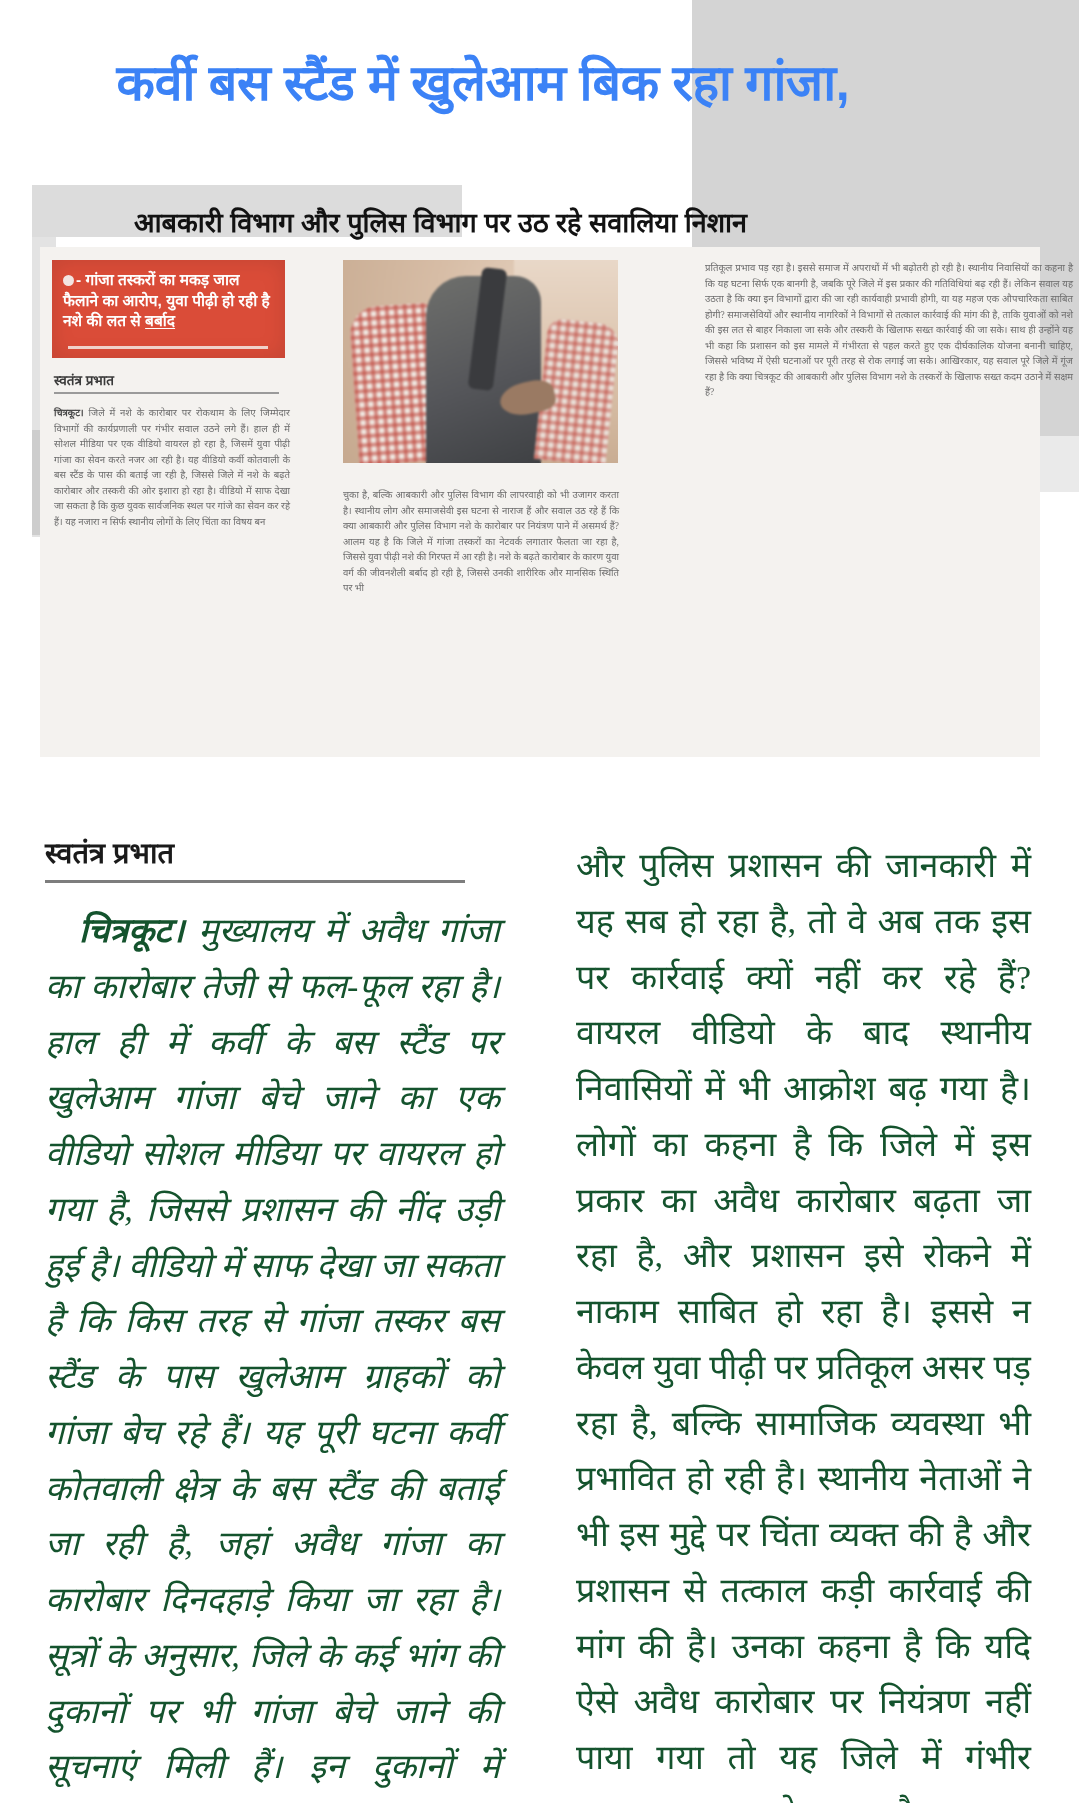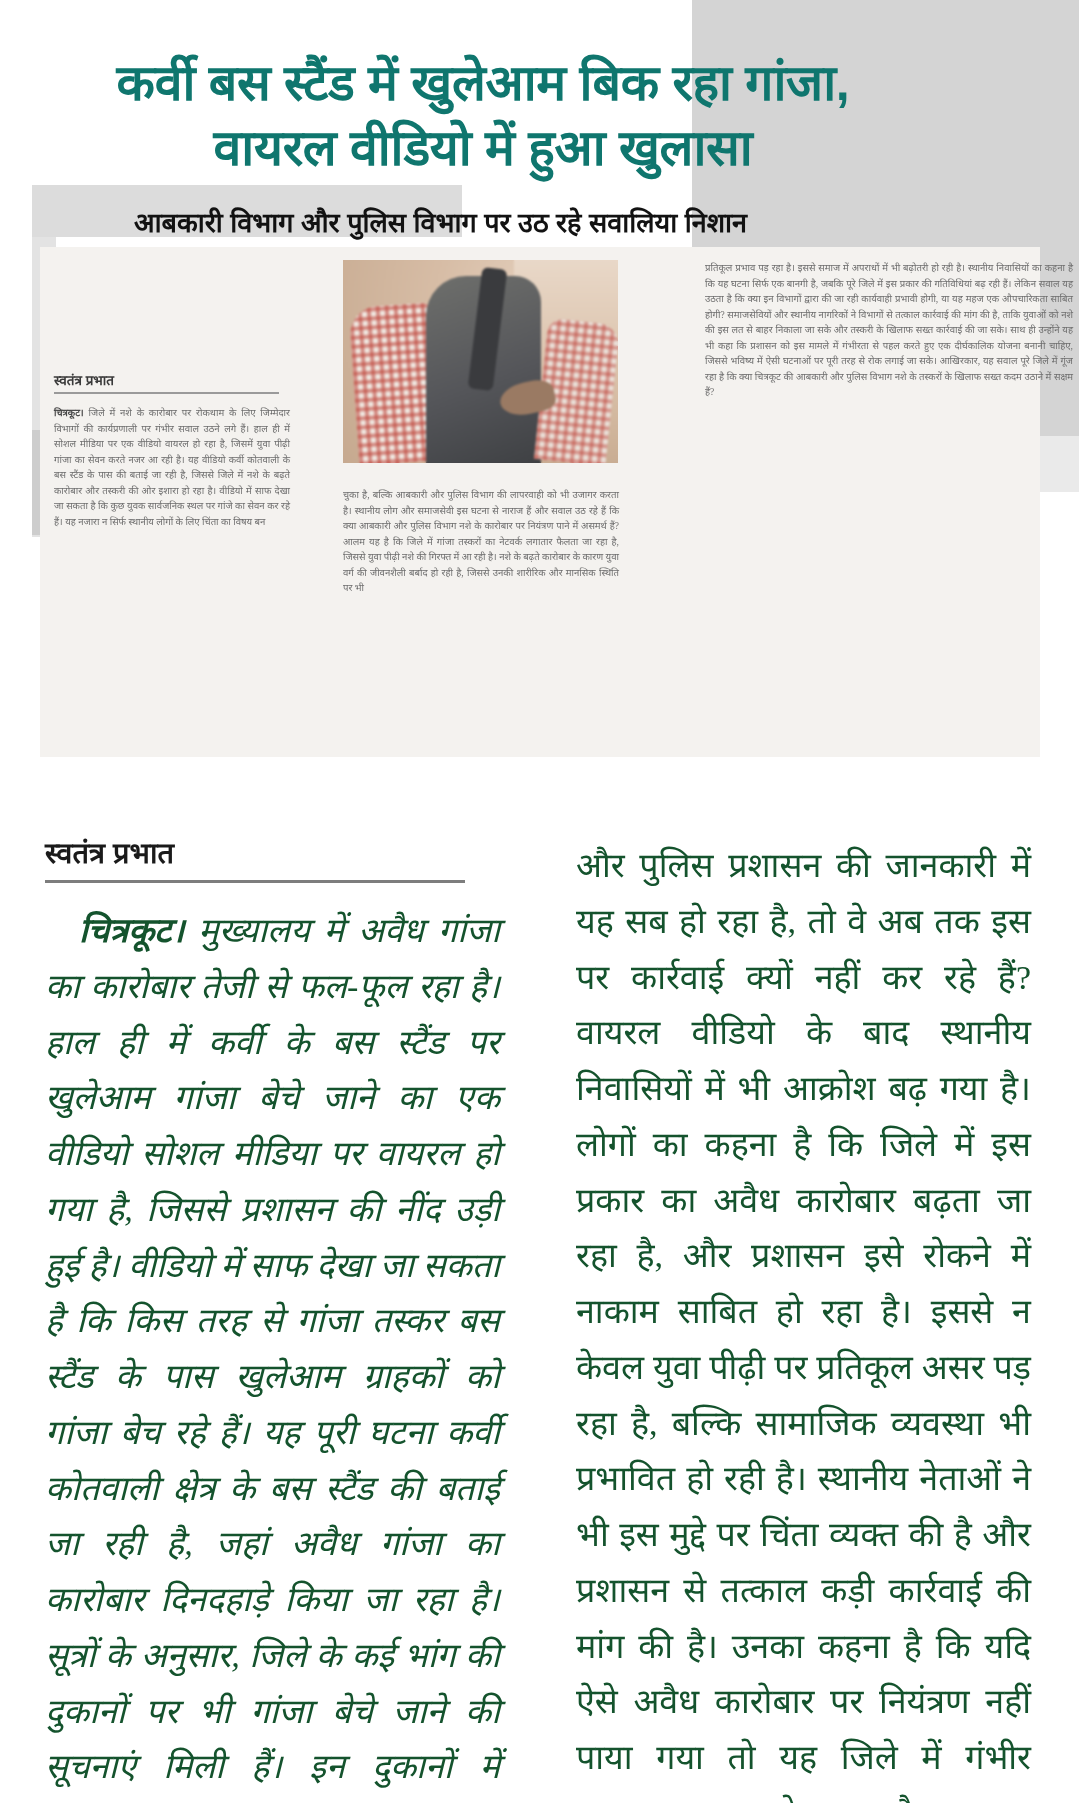--- a/index.html
+++ b/index.html
@@ -36,21 +36,21 @@
   .headline {
     position: absolute;
     left: 0; top: 18px;
     width: 966px;
     text-align: center;
     font-family: "Liberation Sans", "DejaVu Sans", sans-serif;
     font-weight: 700;
     font-size: 50px;
     line-height: 1.26;
     letter-spacing: -0.3px;
-    color: #0f766e;
+    color: #3b82f6;
     padding: 0 22px;
     box-sizing: border-box;
     z-index: 4;
   }
   .headline-line { display: block; white-space: nowrap; }
   .headline-line.l2 { margin-top: 2px; }
 
   
   .subheadline {
     position: absolute;
@@ -238,28 +238,31 @@
   }
   .body-col.left  { left: 45px; text-indent: 34px; font-style: italic; }
   .body-col.right { left: 576px; top: 838px; }
   .body-col .dateline { font-weight: 700; }
 </style>
 </head>
 <body>
 
 <h1 class="headline">
   <span class="headline-line l1">कर्वी बस स्टैंड में खुलेआम बिक रहा गांजा,</span>
-  <span class="headline-line l2">वायरल वीडियो में हुआ खुलासा</span>
 </h1>
 
 <h2 class="subheadline">आबकारी विभाग और पुलिस विभाग पर उठ रहे सवालिया निशान</h2>
 
 <div class="clipping">
   <div class="clip-inner">
 
+    <div class="redbox">
+      <span class="bullet"></span><span class="rb-text">- गांजा तस्करों का मकड़ जाल फैलाने का आरोप, युवा पीढ़ी हो रही है नशे की लत से </span><span class="rb-strong">बर्बाद</span>
+      <div class="rb-rule"></div>
+    </div>
 
     <div class="clip-byline">स्वतंत्र प्रभात</div>
     <div class="clip-byline-rule"></div>
 
     <div class="clip-photo">
       <div class="ph-bg"></div>
       <div class="ph-wall"></div>
       <div class="ph-sleeve"></div>
       <div class="ph-torso"></div>
       <div class="ph-strap"></div>

